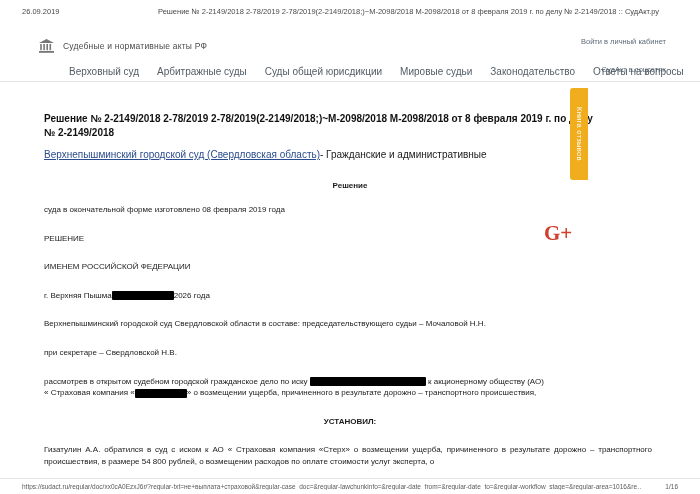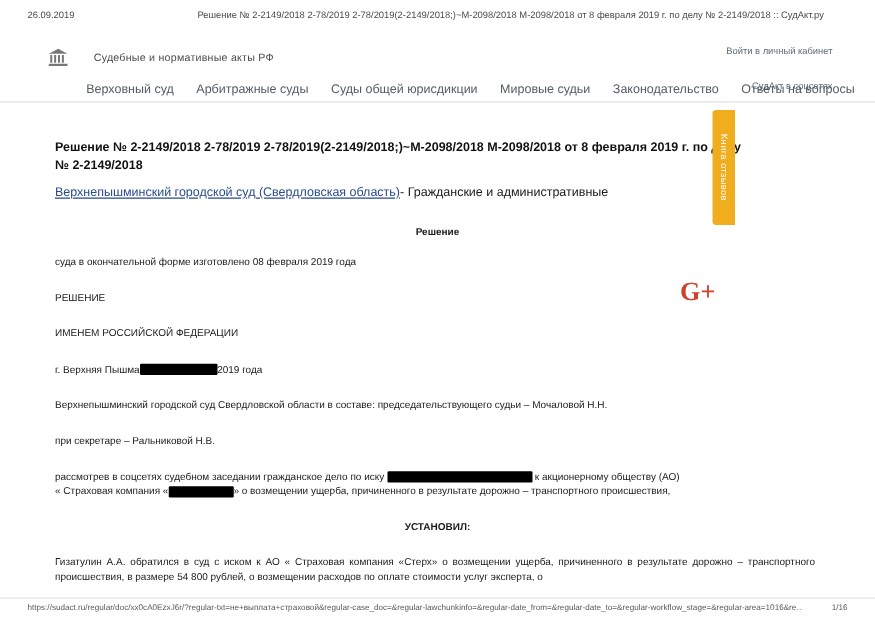--- a/index.html
+++ b/index.html
@@ -30,21 +30,21 @@
   }
 
   
   .siteheader {
     position: absolute; top: 24px; left: 0; width: 700px; height: 58px;
     border-bottom: 1px solid #e2e2e2;
     background: #fff;
   }
   .brand {
     position: absolute; left: 38px; top: 14px;
-    display: flex; align-items: center; gap: 20px;
+    display: flex; align-items: center; gap: 8px;
   }
   .brand .bank-icon {
     width: 17px; height: 16px; display: block;
   }
   .brand .brand-text {
     font-size: 8.5px; color: #4b4b4b; letter-spacing: .2px;
   }
   .auth-links {
     position: absolute; right: 34px; top: 6px;
     text-align: right;
@@ -198,29 +198,29 @@
 
     <div class="p center">Решение</div>
 
     <div class="p-tight">суда в окончательной форме изготовлено 08 февраля 2019 года</div>
 
     <div class="p">РЕШЕНИЕ</div>
 
     <div class="p">ИМЕНЕМ РОССИЙСКОЙ ФЕДЕРАЦИИ</div>
 
     <div class="p">
-      <span>г. Верхняя Пышма</span><span class="redact" style="width:62px;"></span><span>2019 года</span>
+      <span>г. Верхняя Пышма</span><span class="redact" style="width:62px;"></span><span>2026 года</span>
     </div>
 
     <div class="p">Верхнепышминский городской суд Свердловской области в составе: председательствующего судьи – Мочаловой Н.Н.</div>
 
-    <div class="p">при секретаре – Ральниковой Н.В.</div>
+    <div class="p">при секретаре – Свердловской Н.В.</div>
 
     <div class="p just">
-      <span>рассмотрев в соцсетях судебном заседании гражданское дело по иску</span>
+      <span>рассмотрев в открытом судебном городской гражданское дело по иску</span>
       <span class="redact" style="width:116px;"></span>
       <span>к акционерному обществу (АО)</span><br>
       <span>« Страховая компания «</span><span class="redact" style="width:52px;"></span><span>» о возмещении ущерба, причиненного в результате дорожно – транспортного происшествия,</span>
     </div>
 
     <div class="p center">УСТАНОВИЛ:</div>
 
     <div class="p just">Гизатулин А.А. обратился в суд с иском к АО « Страховая компания «Стерх» о возмещении ущерба, причиненного в результате дорожно – транспортного происшествия, в размере 54 800 рублей, о возмещении расходов по оплате стоимости услуг эксперта, о</div>
   </div>
 

